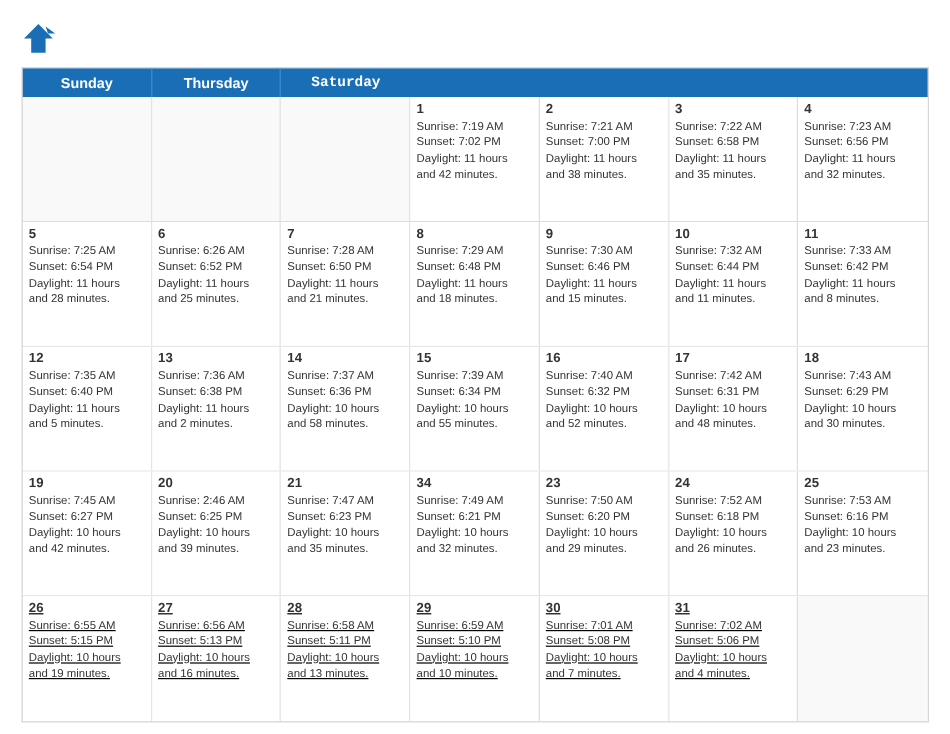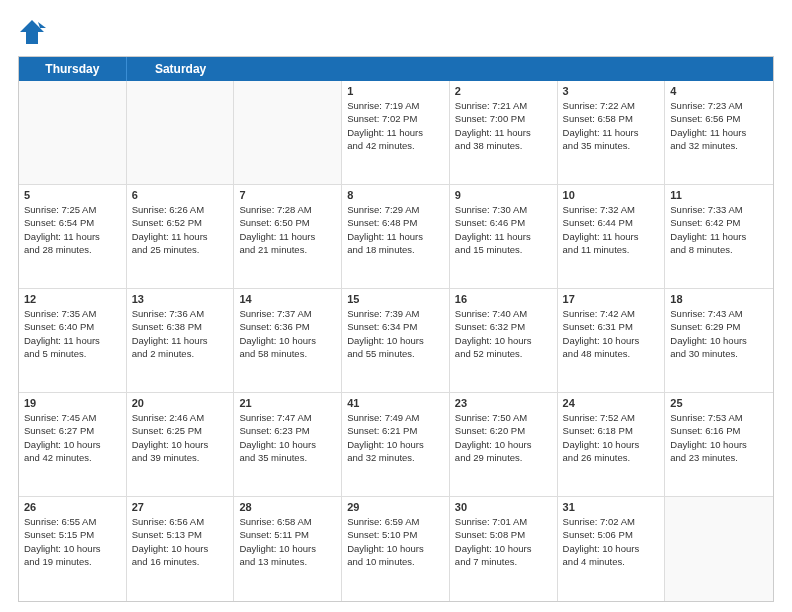--- a/index.html
+++ b/index.html
@@ -65,32 +65,32 @@
       background: #1a6eb5;
     }
     .cal-header-cell {
       color: #fff;
       font-size: 12px;
       font-weight: bold;
       padding: 5px 4px;
       text-align: center;
       border-right: 1px solid #3a8ed5;
     }
-    .cal-header-cell:last-child { border-right: none; }
+    .cal-header-cell:last-child { border-right: none; font-family: Liberation Mono, monospace; }
     .cal-body {
       flex: 1;
       display: grid;
       grid-template-rows: repeat(5, 1fr);
     }
     .cal-row {
       display: grid;
       grid-template-columns: repeat(7, 1fr);
       border-bottom: 1px solid #ddd;
     }
-    .cal-row:last-child { border-bottom: none; }
+    .cal-row:last-child { border-bottom: none; text-decoration: underline; }
     .cal-cell {
       border-right: 1px solid #ddd;
       padding: 4px 5px;
       font-size: 9.5px;
       color: #333;
       vertical-align: top;
       background: #fff;
       min-height: 0;
     }
     .cal-cell:last-child { border-right: none; }
@@ -122,20 +122,21 @@
       </div>
     </div>
     <div class="title-block">
       <div class="month-title"></div>
       <div class="location"></div>
     </div>
   </div>
 
   <div class="calendar">
     <div class="cal-header" id="cal-header">
+        <div class="cal-header-cell">Sunday</div>
         <div class="cal-header-cell">Thursday</div>
         <div class="cal-header-cell">Saturday</div>
       </div>
     <div class="cal-body" id="cal-body">
         <div class="cal-row">
           <div class="cal-cell empty"></div>
           <div class="cal-cell empty"></div>
           <div class="cal-cell empty"></div>
           <div class="cal-cell">
             <span class="day-num">1</span>
@@ -284,21 +285,21 @@
             <span class="cell-line">and 39 minutes.</span>
           </div>
           <div class="cal-cell">
             <span class="day-num">21</span>
             <span class="cell-line">Sunrise: 7:47 AM</span>
             <span class="cell-line">Sunset: 6:23 PM</span>
             <span class="cell-line">Daylight: 10 hours</span>
             <span class="cell-line">and 35 minutes.</span>
           </div>
           <div class="cal-cell">
-            <span class="day-num">41</span>
+            <span class="day-num">34</span>
             <span class="cell-line">Sunrise: 7:49 AM</span>
             <span class="cell-line">Sunset: 6:21 PM</span>
             <span class="cell-line">Daylight: 10 hours</span>
             <span class="cell-line">and 32 minutes.</span>
           </div>
           <div class="cal-cell">
             <span class="day-num">23</span>
             <span class="cell-line">Sunrise: 7:50 AM</span>
             <span class="cell-line">Sunset: 6:20 PM</span>
             <span class="cell-line">Daylight: 10 hours</span>

